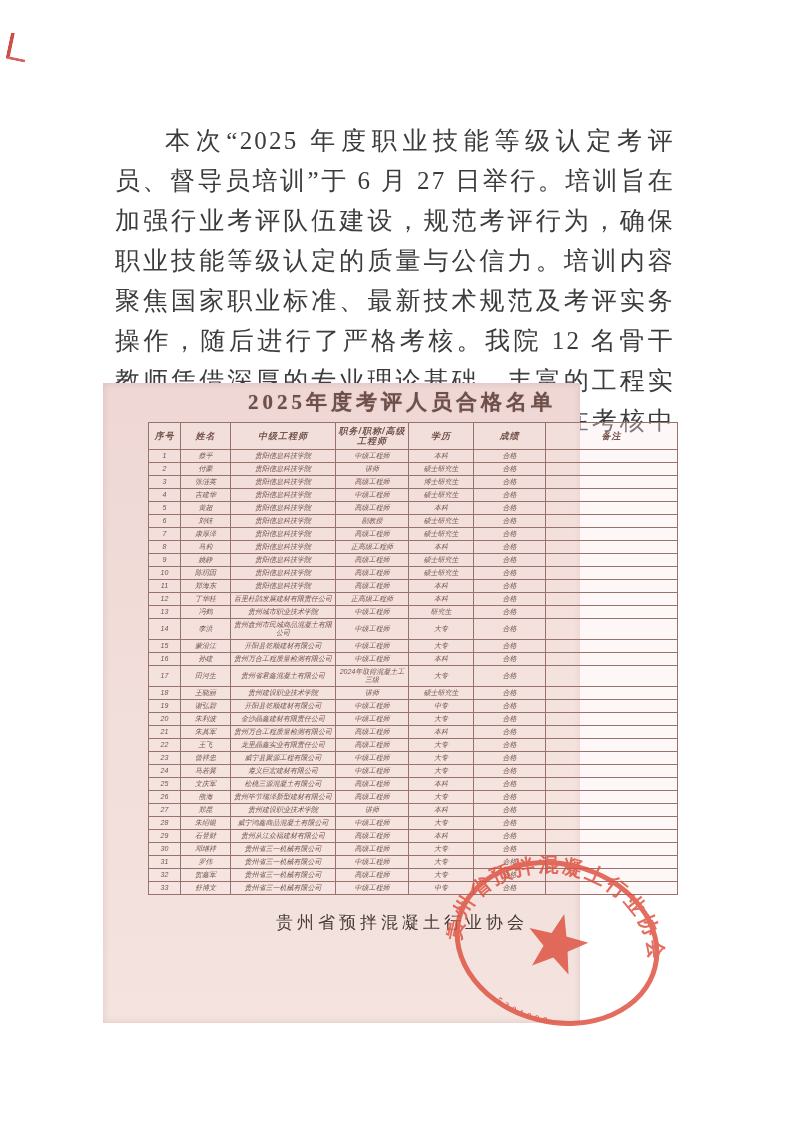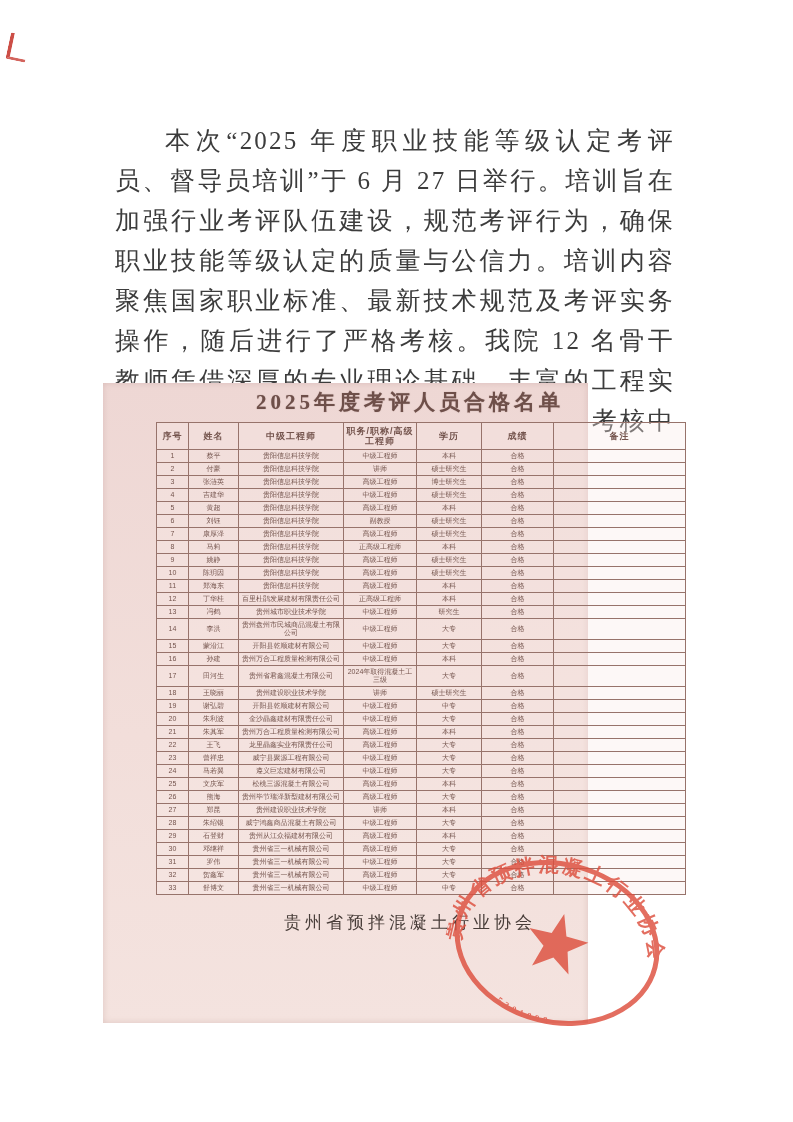--- a/index.html
+++ b/index.html
@@ -18,30 +18,30 @@
   .doc-paragraph{
     position:absolute;left:115px;top:96px;width:560px;
     font-size:25px;line-height:40px;letter-spacing:2.2px;color:#3c3c3c;
     text-align:justify;text-justify:inter-ideograph;text-indent:2em;
   }
   
   .photo{
     position:absolute;left:103px;top:383px;width:477px;min-height:640px;
     background:linear-gradient(180deg,#eed7d4 0%,#f2deda 55%,#f4e3df 100%);
     box-shadow:0 0 6px rgba(180,140,135,.35) inset;
-    padding-left:8px;
   }
   .photo-title{
     margin:5px 0 6px 34px;width:530px;text-align:center;
     font-size:21px;font-weight:bold;color:#6e4f49;letter-spacing:4px;
     text-shadow:0 0 1px rgba(110,79,73,.55);
   }
   table.roster{
     margin-left:45px;border-collapse:collapse;table-layout:fixed;width:529px;
     background:rgba(248,236,233,.35);
+    font-style:italic;
   }
   table.roster col.c0{width:32px}
   table.roster col.c1{width:50px}
   table.roster col.c2{width:105px}
   table.roster col.c3{width:73px}
   table.roster col.c4{width:65px}
   table.roster col.c5{width:72px}
   table.roster col.c6{width:132px}
   table.roster th,table.roster td{
     border:1px solid #97736b;color:#74544d;

